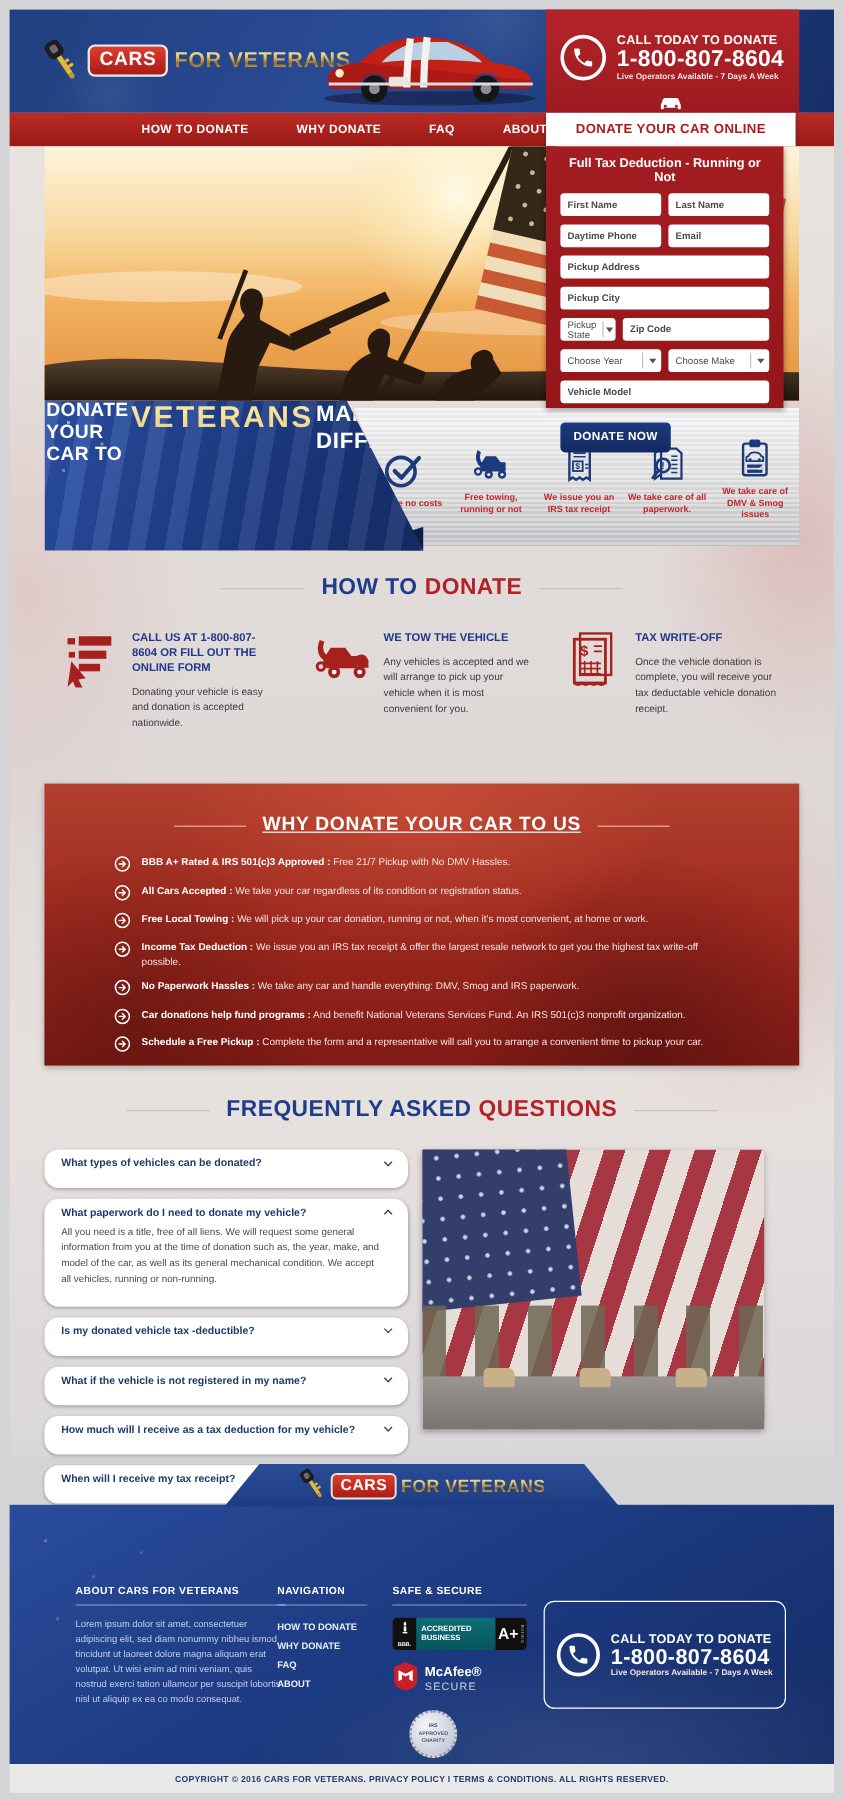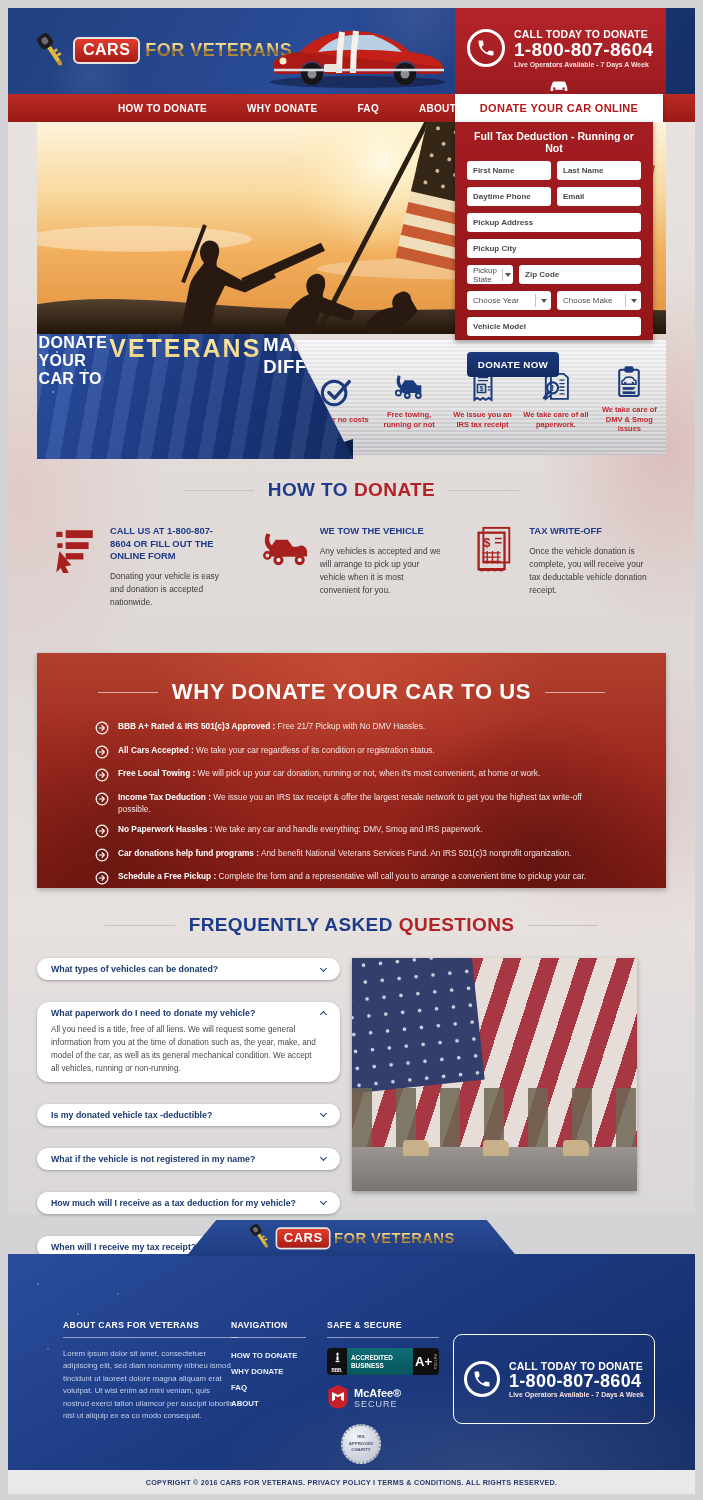--- a/index.html
+++ b/index.html
@@ -110,33 +110,33 @@
 
   
   .why { margin:0 29px; height:235px; padding-top:26px;
     background:
       radial-gradient(ellipse 300px 160px at 50% 10%, rgba(255,120,80,.25), transparent 70%),
       radial-gradient(ellipse 200px 200px at 80% 90%, rgba(60,10,10,.45), transparent 75%),
       radial-gradient(ellipse 200px 200px at 12% 85%, rgba(70,15,10,.4), transparent 75%),
       linear-gradient(180deg,#b23f2d 0%, #a02a20 45%, #7f1a14 100%);
     box-shadow:0 2px 5px rgba(0,0,0,.25); }
   .why .sec-title .line { width:60px; background:rgba(255,255,255,.6); }
-  .why-title { color:#fff; font-weight:bold; font-size:22px; letter-spacing:.6px; }
+  .why-title { color:#fff; font-weight:bold; font-size:16px; letter-spacing:.6px;text-decoration:underline; }
   .why-list { margin:15px 58px 0; }
   .why-item { display:flex; align-items:flex-start; gap:9px; margin-bottom:8.5px; }
   .why-item .aicon { width:14px; height:14px; flex:none; margin-top:1px; }
   .why-item p { color:#f3e4e2; font-size:8.3px; line-height:1.45; }
   .why-item b { color:#fff; }
 
   
   .faq { padding-top:26px; height:326px; }
   .faq-wrap { display:flex; margin:22px 29px 0; }
   .faq-list { width:303px; flex:none; }
   .faq-item { background:#fff; border-radius:12px; box-shadow:0 1px 3px rgba(0,0,0,.3);
-    padding:6px 12px 6px 14px; margin-bottom:22px; cursor:pointer; }
+    padding:6px 12px 16px 14px; margin-bottom:9px; cursor:pointer; }
   .fq-row { display:flex; justify-content:space-between; align-items:center; }
   .fq-q { font-size:8.8px; font-weight:bold; color:#1d3a6e; }
   .chev { width:5px; height:5px; border-right:1.5px solid #1d3a6e; border-bottom:1.5px solid #1d3a6e;
     transform:rotate(45deg); margin:-2px 2px 0 0; flex:none; }
   .faq-item.open .chev { transform:rotate(-135deg); margin:2px 2px 0 0; }
   .answer { display:none; font-size:8.2px; color:#4a4a4a; line-height:1.6; margin-top:5px; padding-right:6px; }
   .faq-item.open .answer { display:block; }
   .faq-photo { position:relative; width:285px; height:233px; margin-left:12px; overflow:hidden;
     box-shadow:0 2px 5px rgba(0,0,0,.3); }
   .fp-stripes { position:absolute; inset:0;

